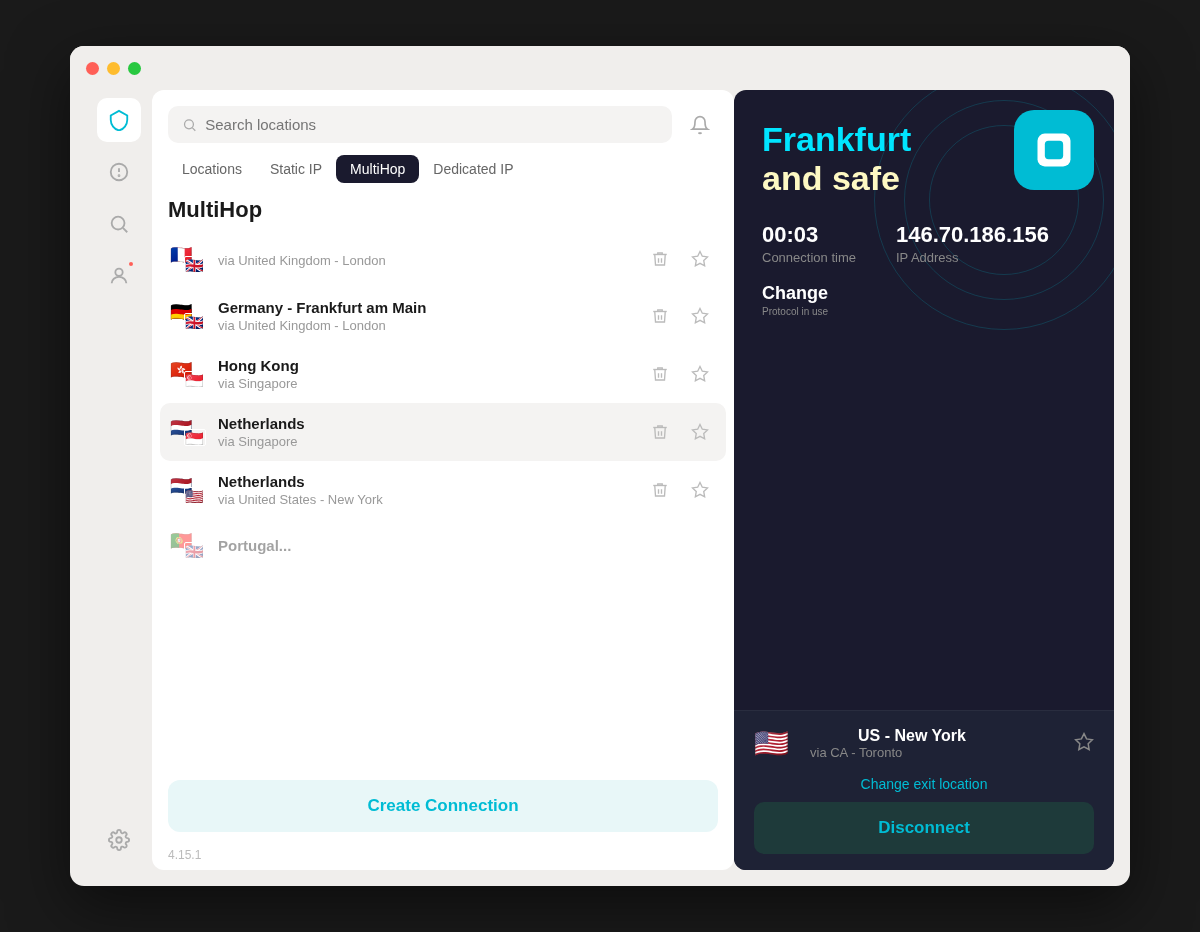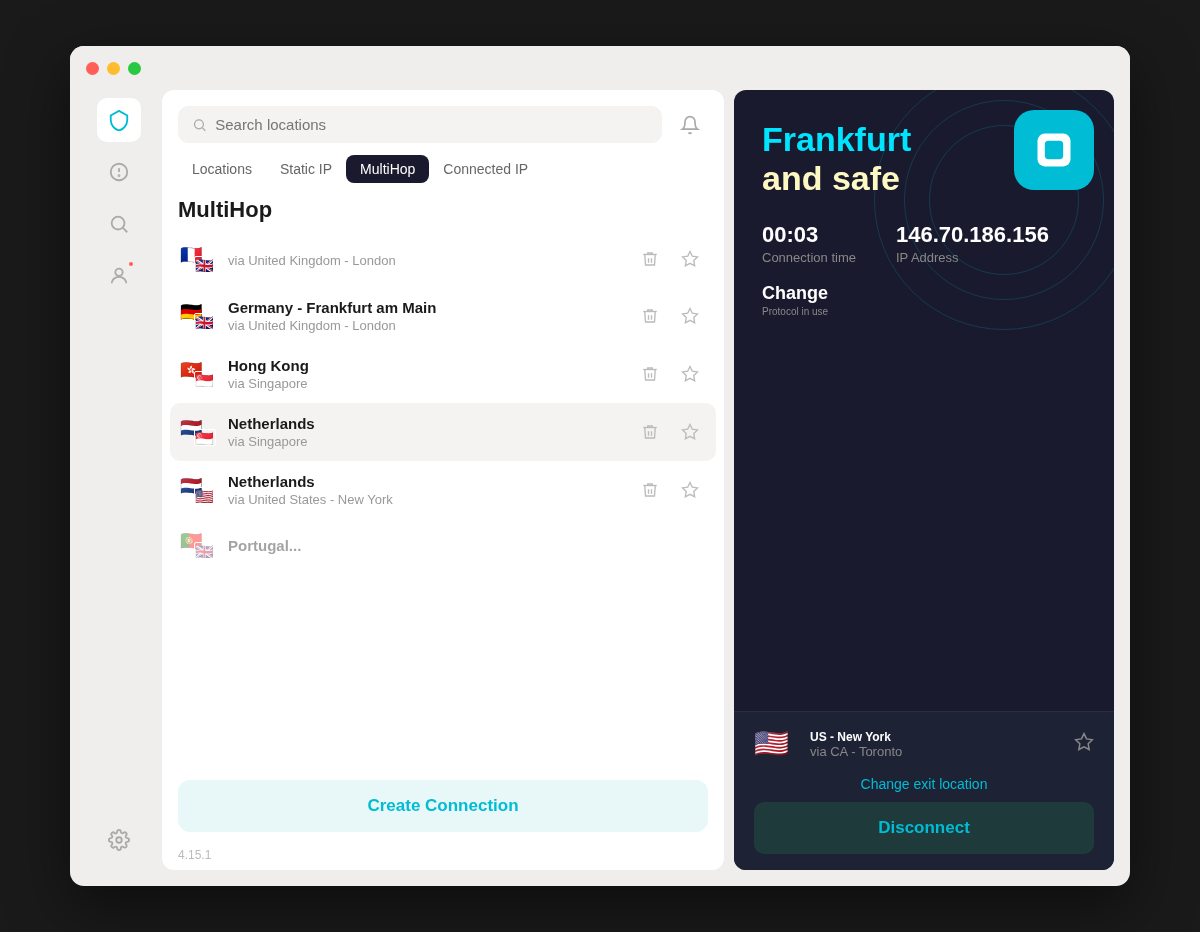--- a/index.html
+++ b/index.html
@@ -45,21 +45,20 @@
 
     .tl-red { background: #ff5f57; }
     .tl-yellow { background: #febc2e; }
     .tl-green { background: #28c840; }
 
     .app-body {
       flex: 1;
       display: flex;
       overflow: hidden;
       padding: 0 16px 16px 16px;
-      gap: 10px;
     }
 
     
     .sidebar {
       width: 66px;
       background: #f0eeec;
       display: flex;
       flex-direction: column;
       align-items: center;
       padding: 8px 0;
@@ -400,23 +399,24 @@
       line-height: 32px;
       overflow: hidden;
       flex-shrink: 0;
     }
 
     .exit-info {
       flex: 1;
     }
 
     .exit-name {
-      font-size: 12px;
+      font-size: 16px;
       font-weight: 600;
       color: #fff;
+      margin-left: 48px;
     }
 
     .exit-via {
       font-size: 13px;
       color: #888;
     }
 
     .exit-star {
       color: #888;
       cursor: pointer;
@@ -512,21 +512,21 @@
             <path d="M18 8A6 6 0 006 8c0 7-3 9-3 9h18s-3-2-3-9"></path>
             <path d="M13.73 21a2 2 0 01-3.46 0"></path>
           </svg>
         </div>
       </div>
 
       <div class="tabs-row">
         <div class="tab">Locations</div>
         <div class="tab">Static IP</div>
         <div class="tab active">MultiHop</div>
-        <div class="tab">Connected IP</div>
+        <div class="tab">Dedicated IP</div>
       </div>
 
       <div class="section-title">MultiHop</div>
 
       <div class="location-list">
 
         <div class="location-item">
           <div class="flag-stack">
             <div class="flag-main">🇫🇷</div>
             <div class="flag-via">🇬🇧</div>

